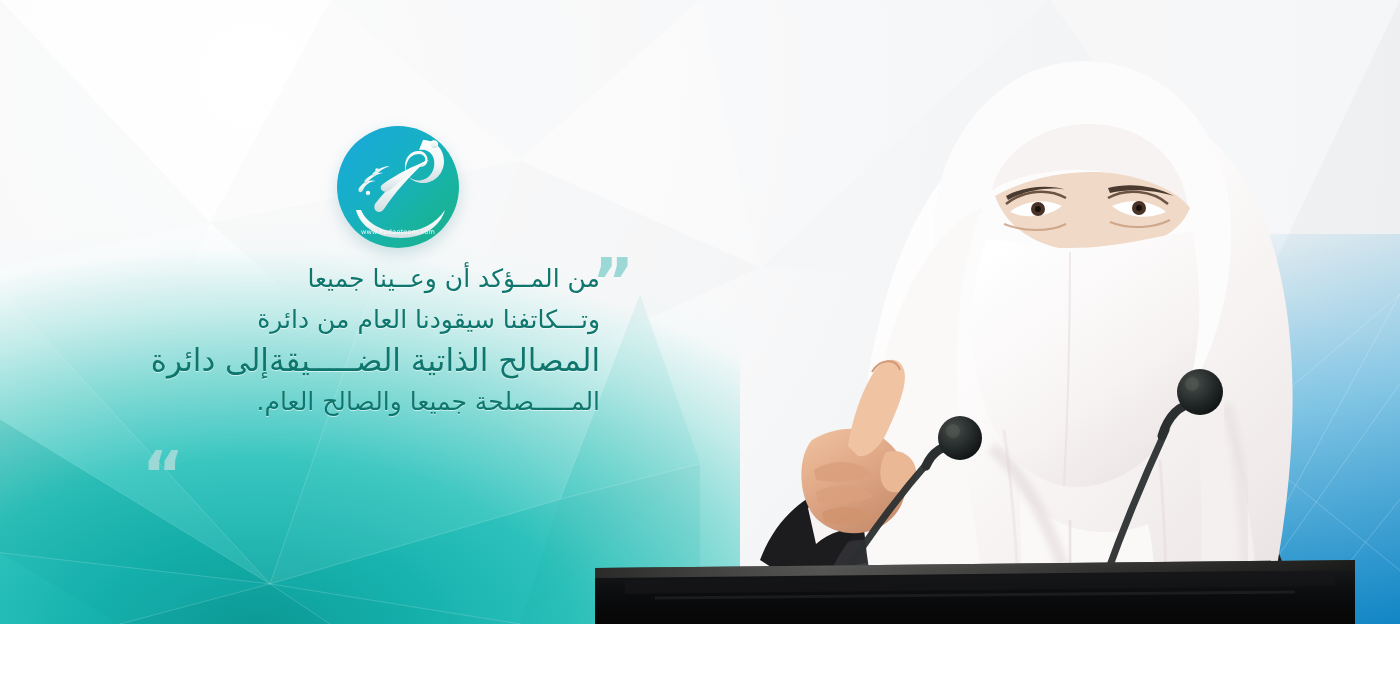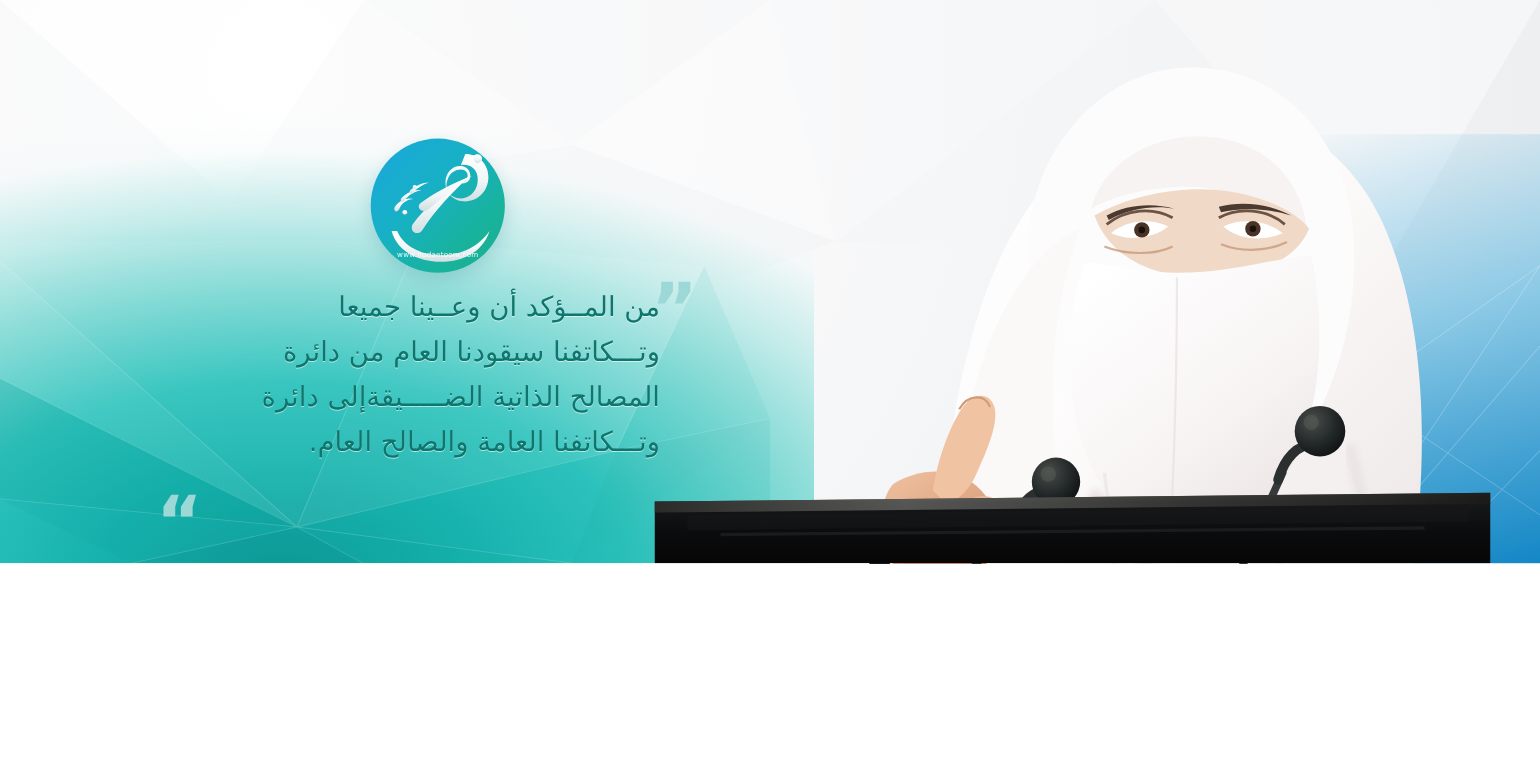--- a/index.html
+++ b/index.html
@@ -7,21 +7,21 @@
     padding: 0;
     background: #ffffff;
   }
   body {
     font-family: "DejaVu Sans", "Liberation Sans", sans-serif;
   }
 
   #poster {
     position: relative;
     width: 1400px;
-    height: 512px;
+    height: 624px;
     overflow: hidden;
     background: #f4f5f6;
   }
 
   
   .bg-base {
     position: absolute;
     inset: 0;
     background:
       radial-gradient(circle at 18% 12%, #ffffff 0%, #fbfbfc 30%, #f2f3f4 65%, #eceef0 100%);
@@ -102,21 +102,21 @@
     color: #0f766e;
     font-size: 26px;
     line-height: 41px;
     font-weight: normal;
     white-space: nowrap;
     font-family: "DejaVu Sans", "Liberation Sans", sans-serif;
     text-shadow: 0 1px 0 rgba(255,255,255,0.55);
   }
   .quote-line.l1 { font-size: 25px; }
   .quote-line.l2 { font-size: 25px; }
-  .quote-line.l3 { font-size: 25px; }
+  .quote-line.l3 { font-size: 31px; }
   .quote-line.l4 { font-size: 25px; }
 
   .qmark {
     position: absolute;
     color: #9bd8d6;
     font-weight: bold;
     line-height: 1;
     font-family: "DejaVu Sans", "Liberation Sans", sans-serif;
     user-select: none;
   }
@@ -252,21 +252,21 @@
     </div>
     <div class="logo-url">www.hudaetoom.com</div>
   </div>
 
   <div class="qmark qmark-open">”</div>
 
   <div class="quote-wrap">
     <div class="quote-line l1">من المــؤكد أن وعــينا جميعا</div>
     <div class="quote-line l2">وتـــكاتفنا سيقودنا العام من دائرة</div>
     <div class="quote-line l3">المصالح الذاتية الضـــــيقةإلى دائرة</div>
-    <div class="quote-line l4">وتـــكاتفنا العامة والصالح العام.</div>
+    <div class="quote-line l4">المـــــصلحة جميعا والصالح العام.</div>
   </div>
 
   <div class="qmark qmark-close">“</div>
 
   <div class="speaker">
     <svg viewBox="0 0 800 700" preserveAspectRatio="none">
       <defs>
         <linearGradient id="hijab" x1="0.15" y1="0" x2="0.9" y2="1">
           <stop offset="0%" stop-color="#ffffff"></stop>
           <stop offset="35%" stop-color="#fdfbfb"></stop>

